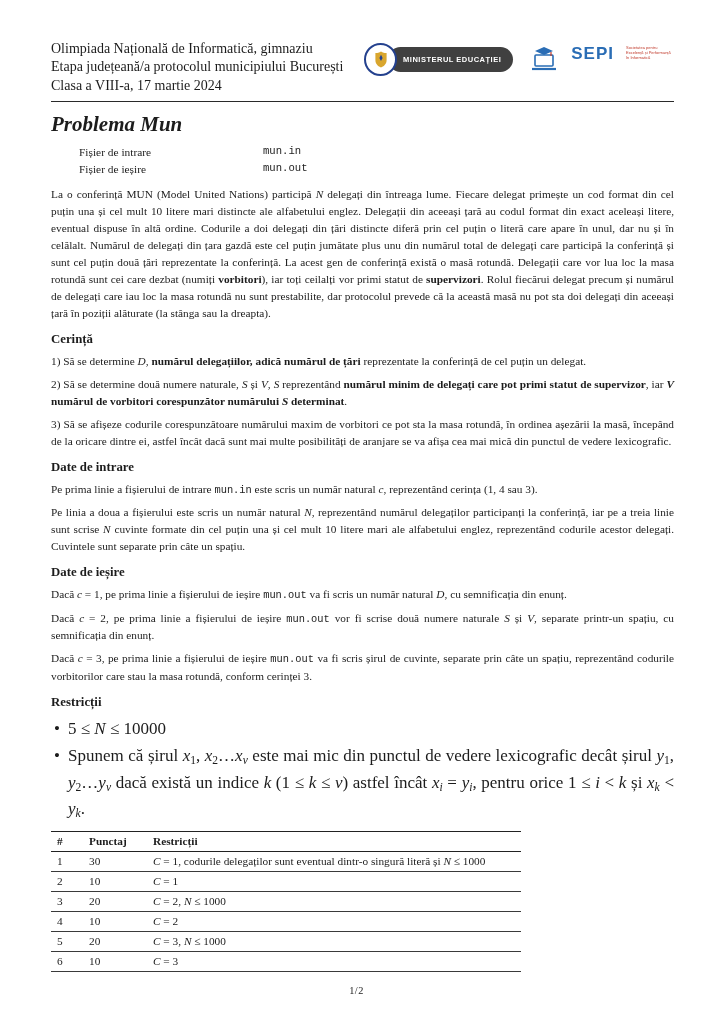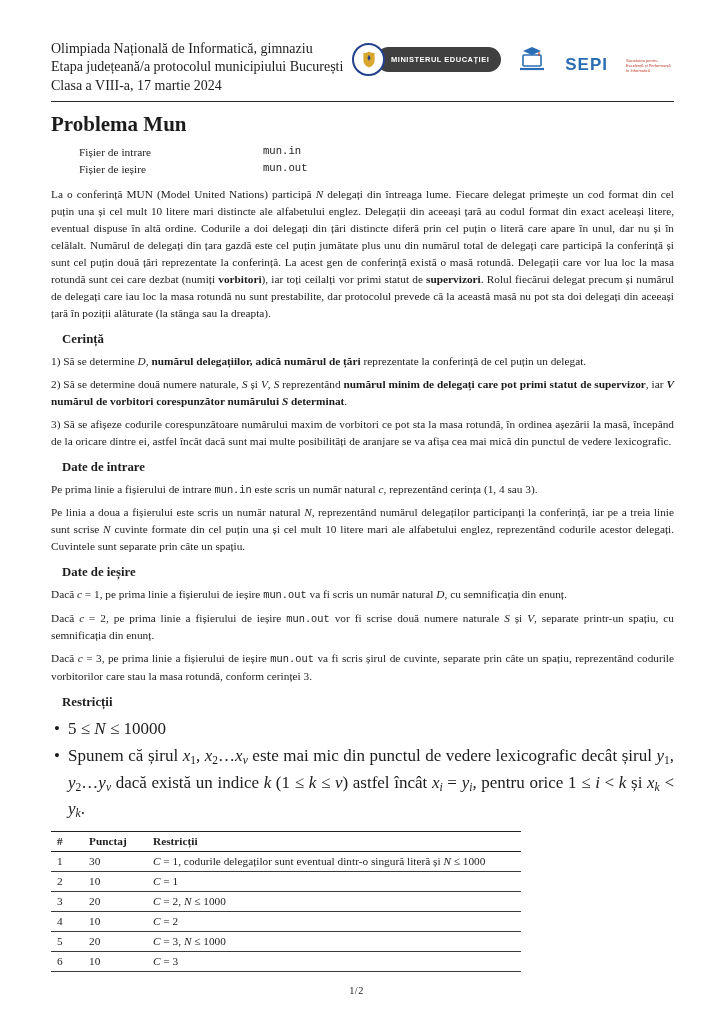--- a/index.html
+++ b/index.html
@@ -30,47 +30,47 @@
   .min-pill {
     margin-left: -9px;
     background: #404040; color: #fff;
     font-family: "Liberation Sans", sans-serif;
     font-size: 7.5px; font-weight: bold; letter-spacing: 0.5px;
     padding: 0 12px 0 15px; height: 25px;
     display: flex; align-items: center;
     border-radius: 13px; white-space: nowrap;
   }
 
-  .sepi-logo { display: flex; align-items: flex-end; gap: 18px; }
+  .sepi-logo { display: flex; align-items: flex-start; gap: 12px; }
   .sepi-icon { width: 30px; height: 28px; display: block; }
   .sepi-name {
     font-family: "Liberation Sans", sans-serif; font-weight: bold;
     color: #2a6db5; font-size: 17px; letter-spacing: 1px; line-height: 1;
   }
   .sepi-tagline {
     display: block; width: 48px;
     font-family: "Liberation Sans", sans-serif;
     font-size: 4px; line-height: 1.25; color: #c03a2b;
   }
 
   .rule { border: none; border-top: 1.1px solid #2a2a2a; margin: 6px 0 0 0; }
 
   
-  .doc-title { font-size: 21px; font-weight: bold; margin: 10px 0 7px 0; }
+  .doc-title { font-size: 21px; font-weight: bold; margin: 10px 0 7px 0; font-style: italic; }
   .io-block { margin: 0 0 9px 28px; font-size: 11.4px; }
   .io-row { display: flex; line-height: 1.45; gap: 36px; }
   .io-label { width: 148px; }
   .io-file { font-family: "Liberation Mono", "DejaVu Sans Mono", monospace; font-size: 10.6px; }
 
   
   .para {
     font-size: 11.3px; line-height: 1.5; text-align: justify;
     margin: 0 0 6px 0;
   }
-  .sec-h { font-size: 12.8px; font-weight: bold; margin: 10px 0 6px 11px; }
+  .sec-h { font-size: 12.8px; font-weight: bold; margin: 10px 0 6px 0; }
 
   .rt-b { font-weight: bold; }
   .rt-i { font-style: italic; }
   .rt-m { font-family: "Liberation Mono", "DejaVu Sans Mono", monospace; font-size: 92%; }
   .rt-sub { font-size: 68%; vertical-align: -0.28em; }
 
   
   .bullets { margin: 0 0 8px 0; padding: 0; list-style: none; }
   .bullets li {
     position: relative; padding-left: 17px;

